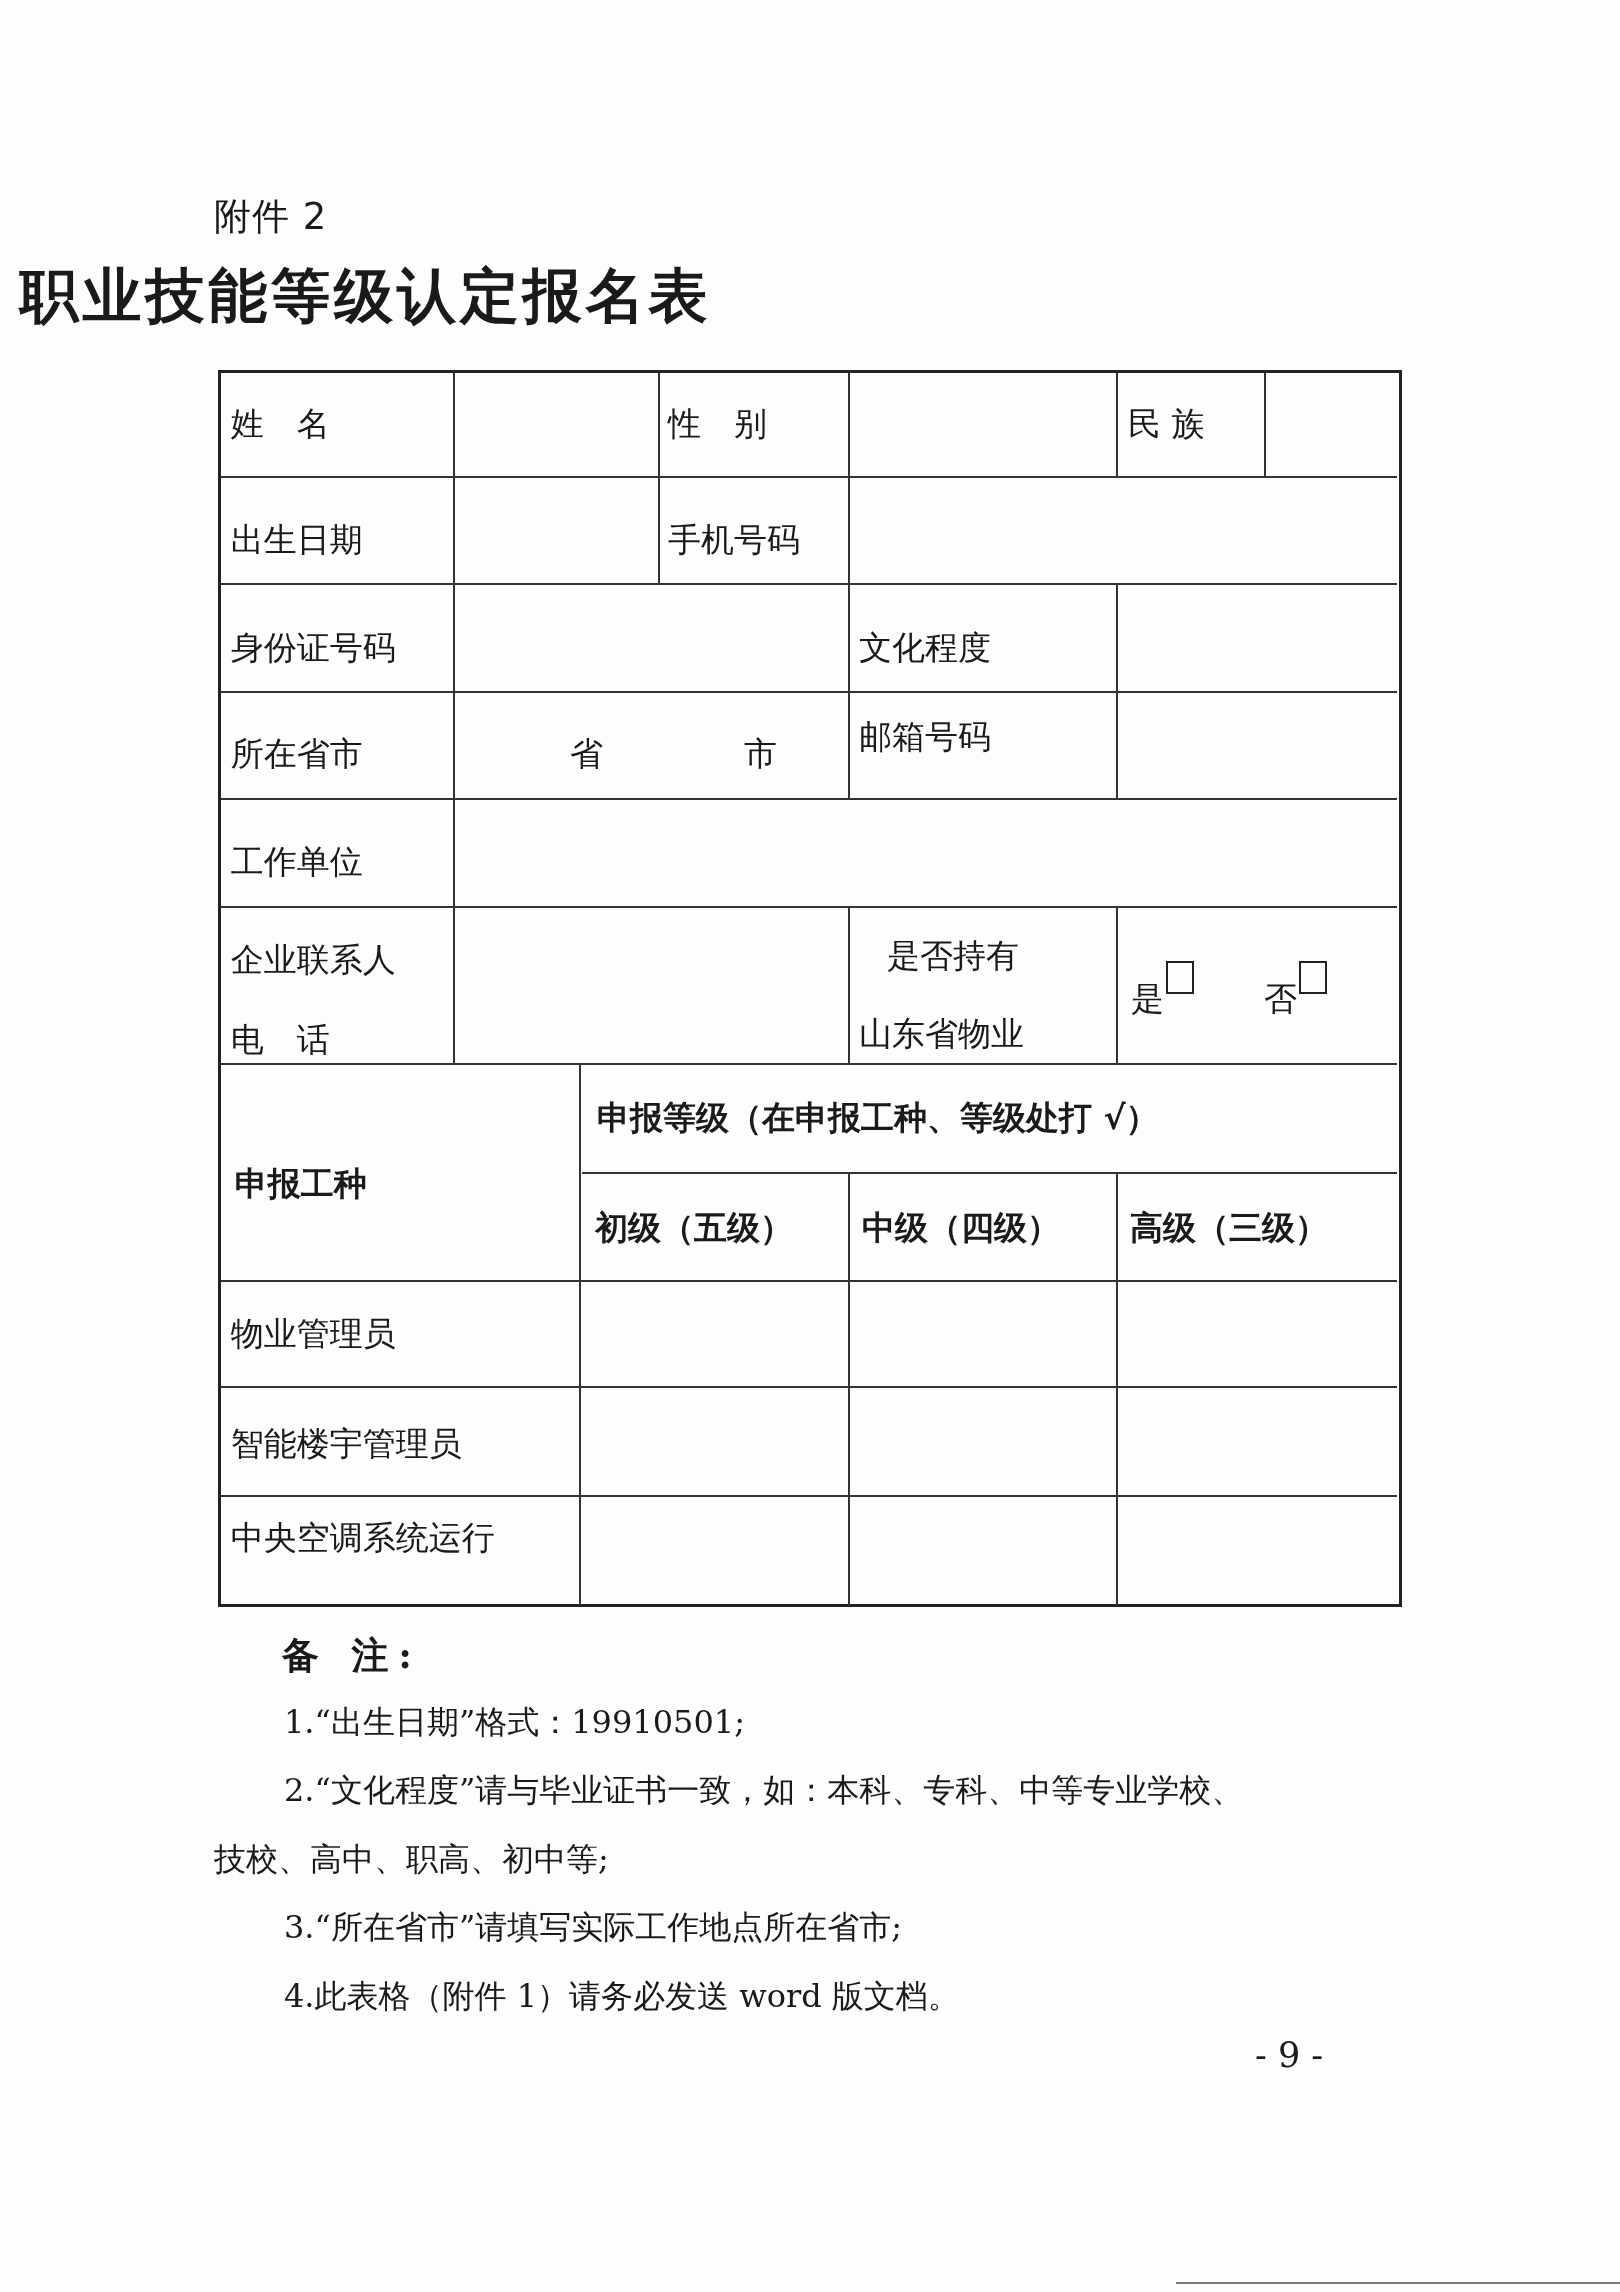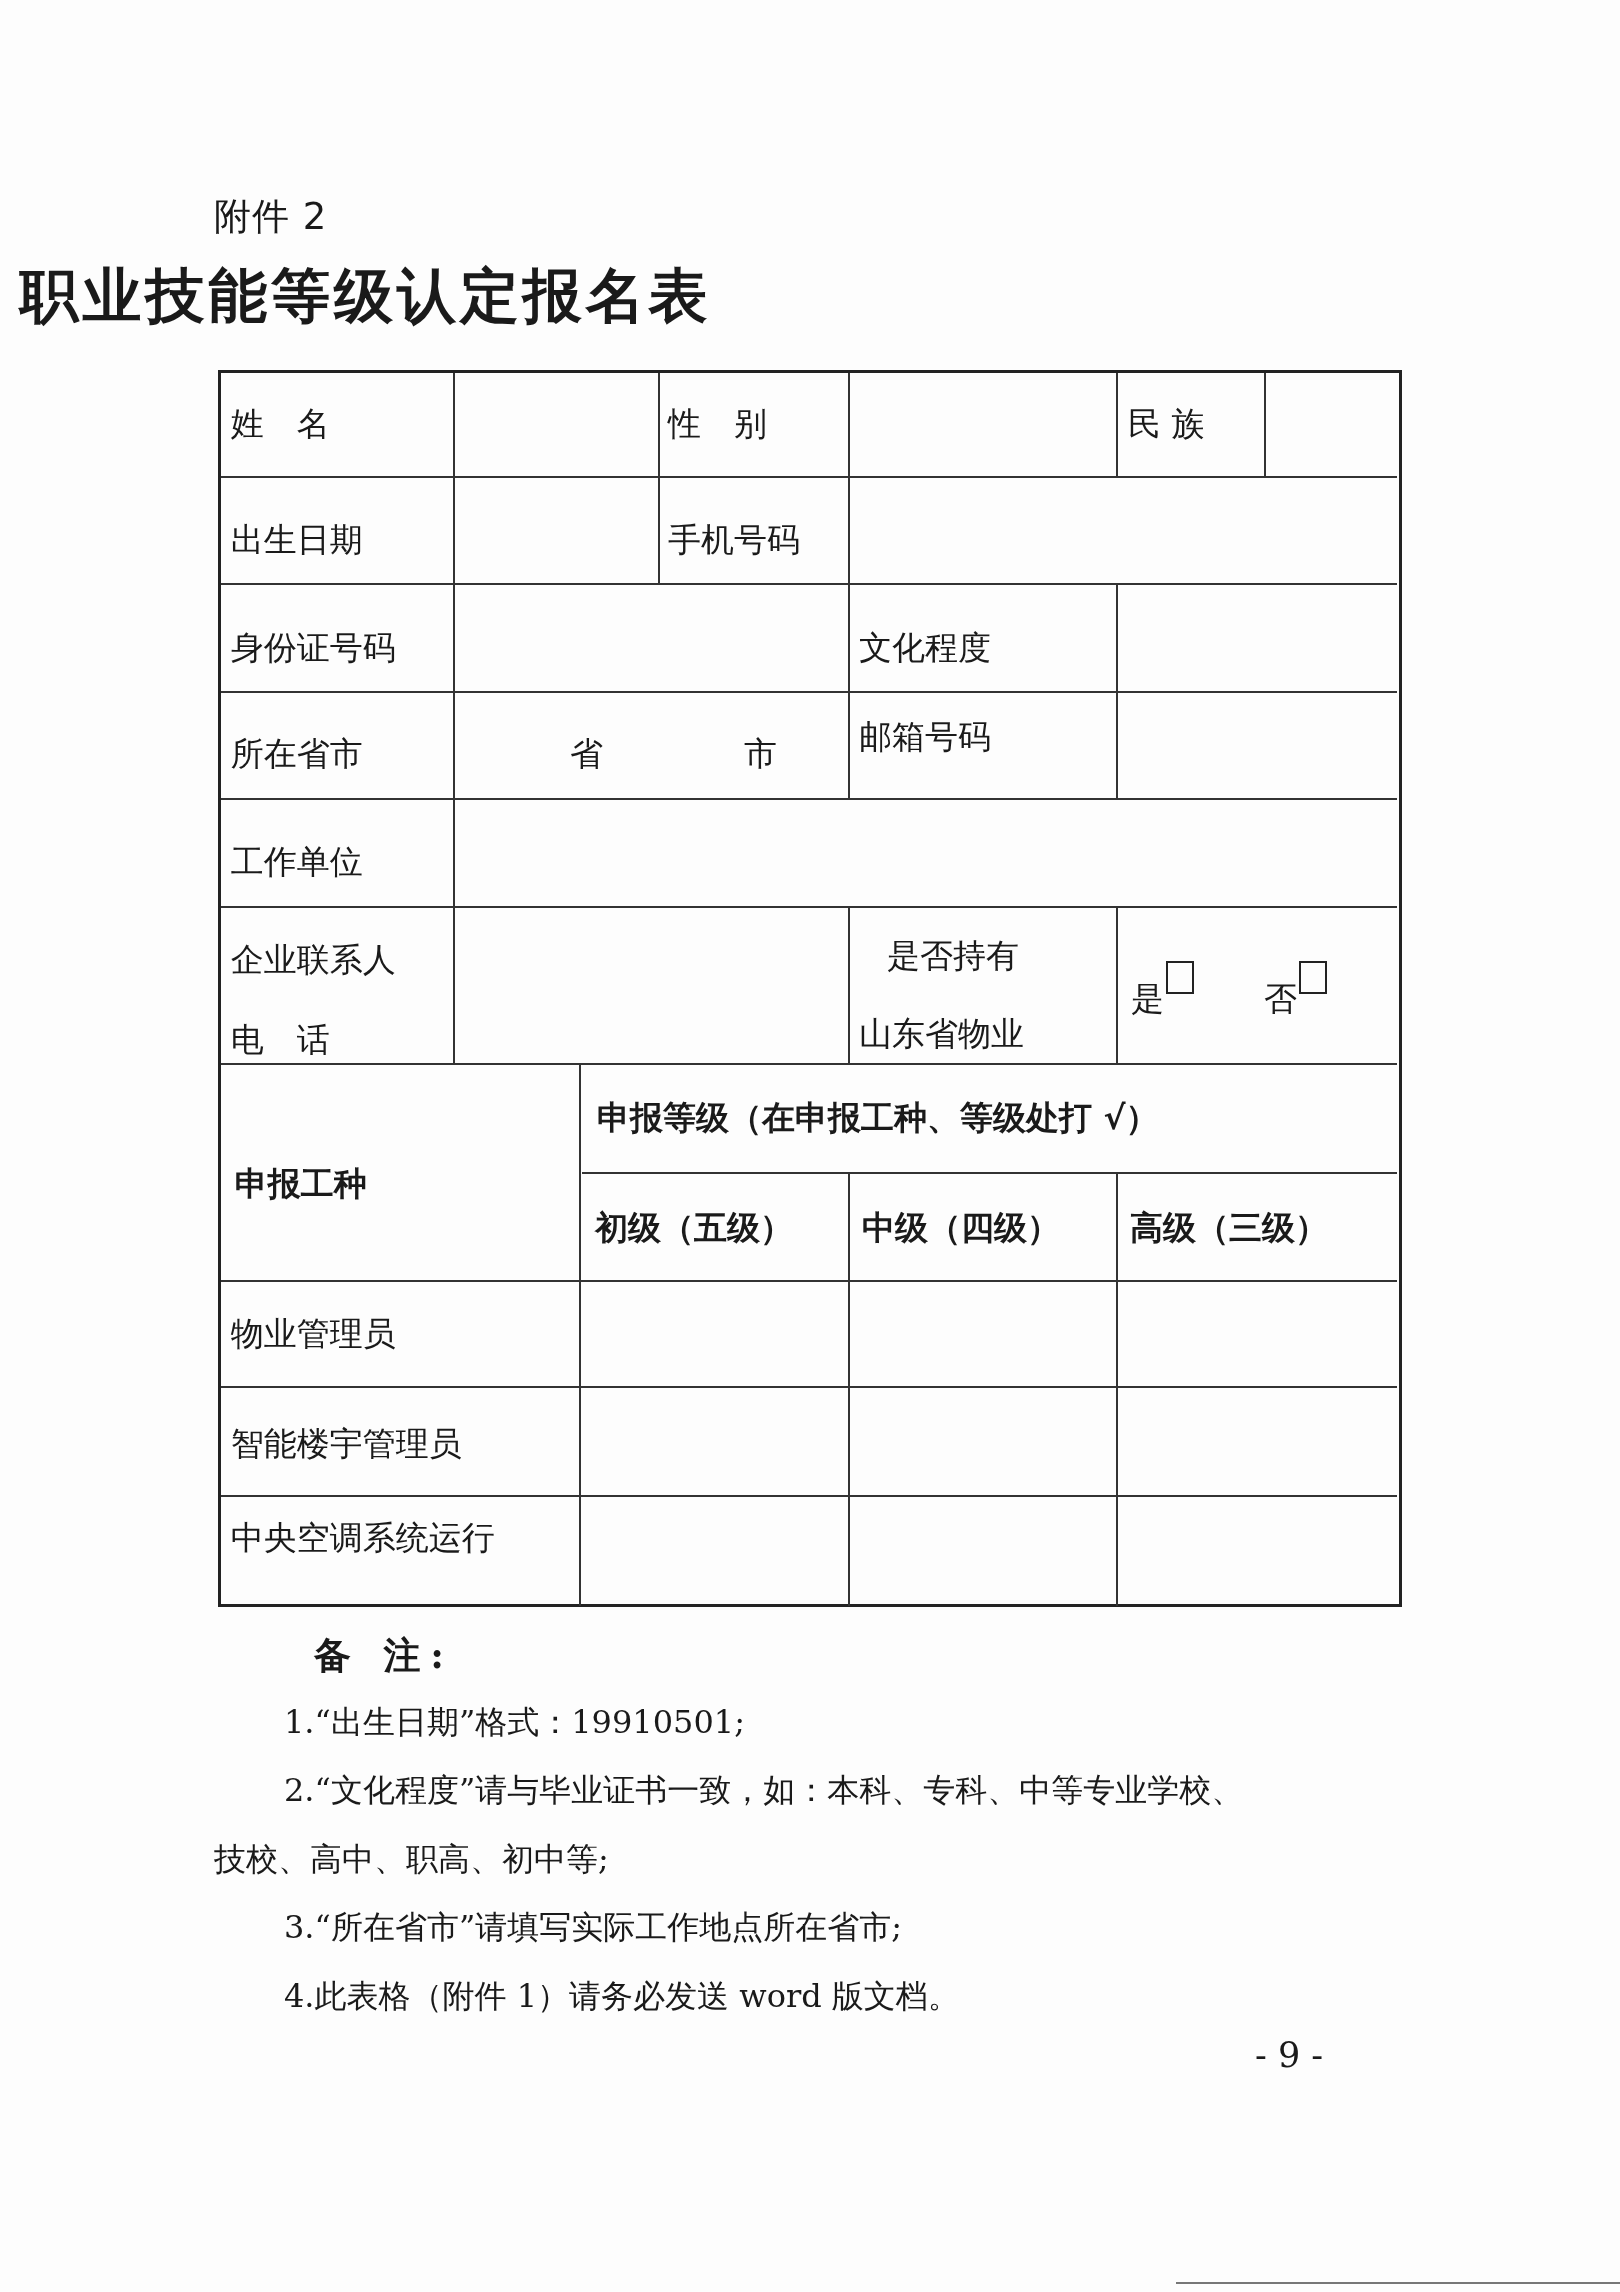--- a/index.html
+++ b/index.html
@@ -15,21 +15,21 @@
     .doc-title { left: 0; width: 1620px; top: 257px; text-align: left; font-size: 59px; font-weight: bold; letter-spacing: 3.9px; padding-left: 19.6px; box-sizing: border-box; font-family: "DejaVu Serif", "Liberation Serif", serif; }
     .form-table {
       left: 218px; top: 370px; width: 1184px; height: 1237px;
       border: 3.9px solid #222; box-sizing: border-box;
     }
     .hline { position: absolute; height: 2px; background: #333; }
     .vline { position: absolute; width: 2px; background: #333; }
     .cell-text { position: absolute; font-size: 33px; line-height: 39px; white-space: nowrap; }
     .bold { font-weight: bold; }
     .checkbox { display: inline-block; width: 23.5px; height: 29px; border: 2px solid #222; vertical-align: top; margin-top: -17.6px; margin-left: 2px; }
-    .notes-title { left: 282px; top: 1631px; font-size: 37px; font-weight: bold; letter-spacing: 9.8px; font-family: "DejaVu Serif", "Liberation Serif", serif; margin-left: 32px; }
+    .notes-title { left: 282px; top: 1631px; font-size: 37px; font-weight: bold; letter-spacing: 9.8px; font-family: "DejaVu Serif", "Liberation Serif", serif; }
     .note { font-size: 32px; line-height: 39px; white-space: nowrap; font-family: "DejaVu Serif", "Liberation Serif", serif; }
     .page-num { left: 1255px; top: 2035px; font-size: 35px; font-family: "DejaVu Serif", "Liberation Serif", serif; }
     .bottom-edge { left: 1176px; width: 444px; top: 2282px; height: 2px; background: #777; }
   </style>
 </head>
 <body>
 
 <div class="abs attach-label">附件 2</div>
 <div class="abs doc-title">职业技能等级认定报名表</div>
 

